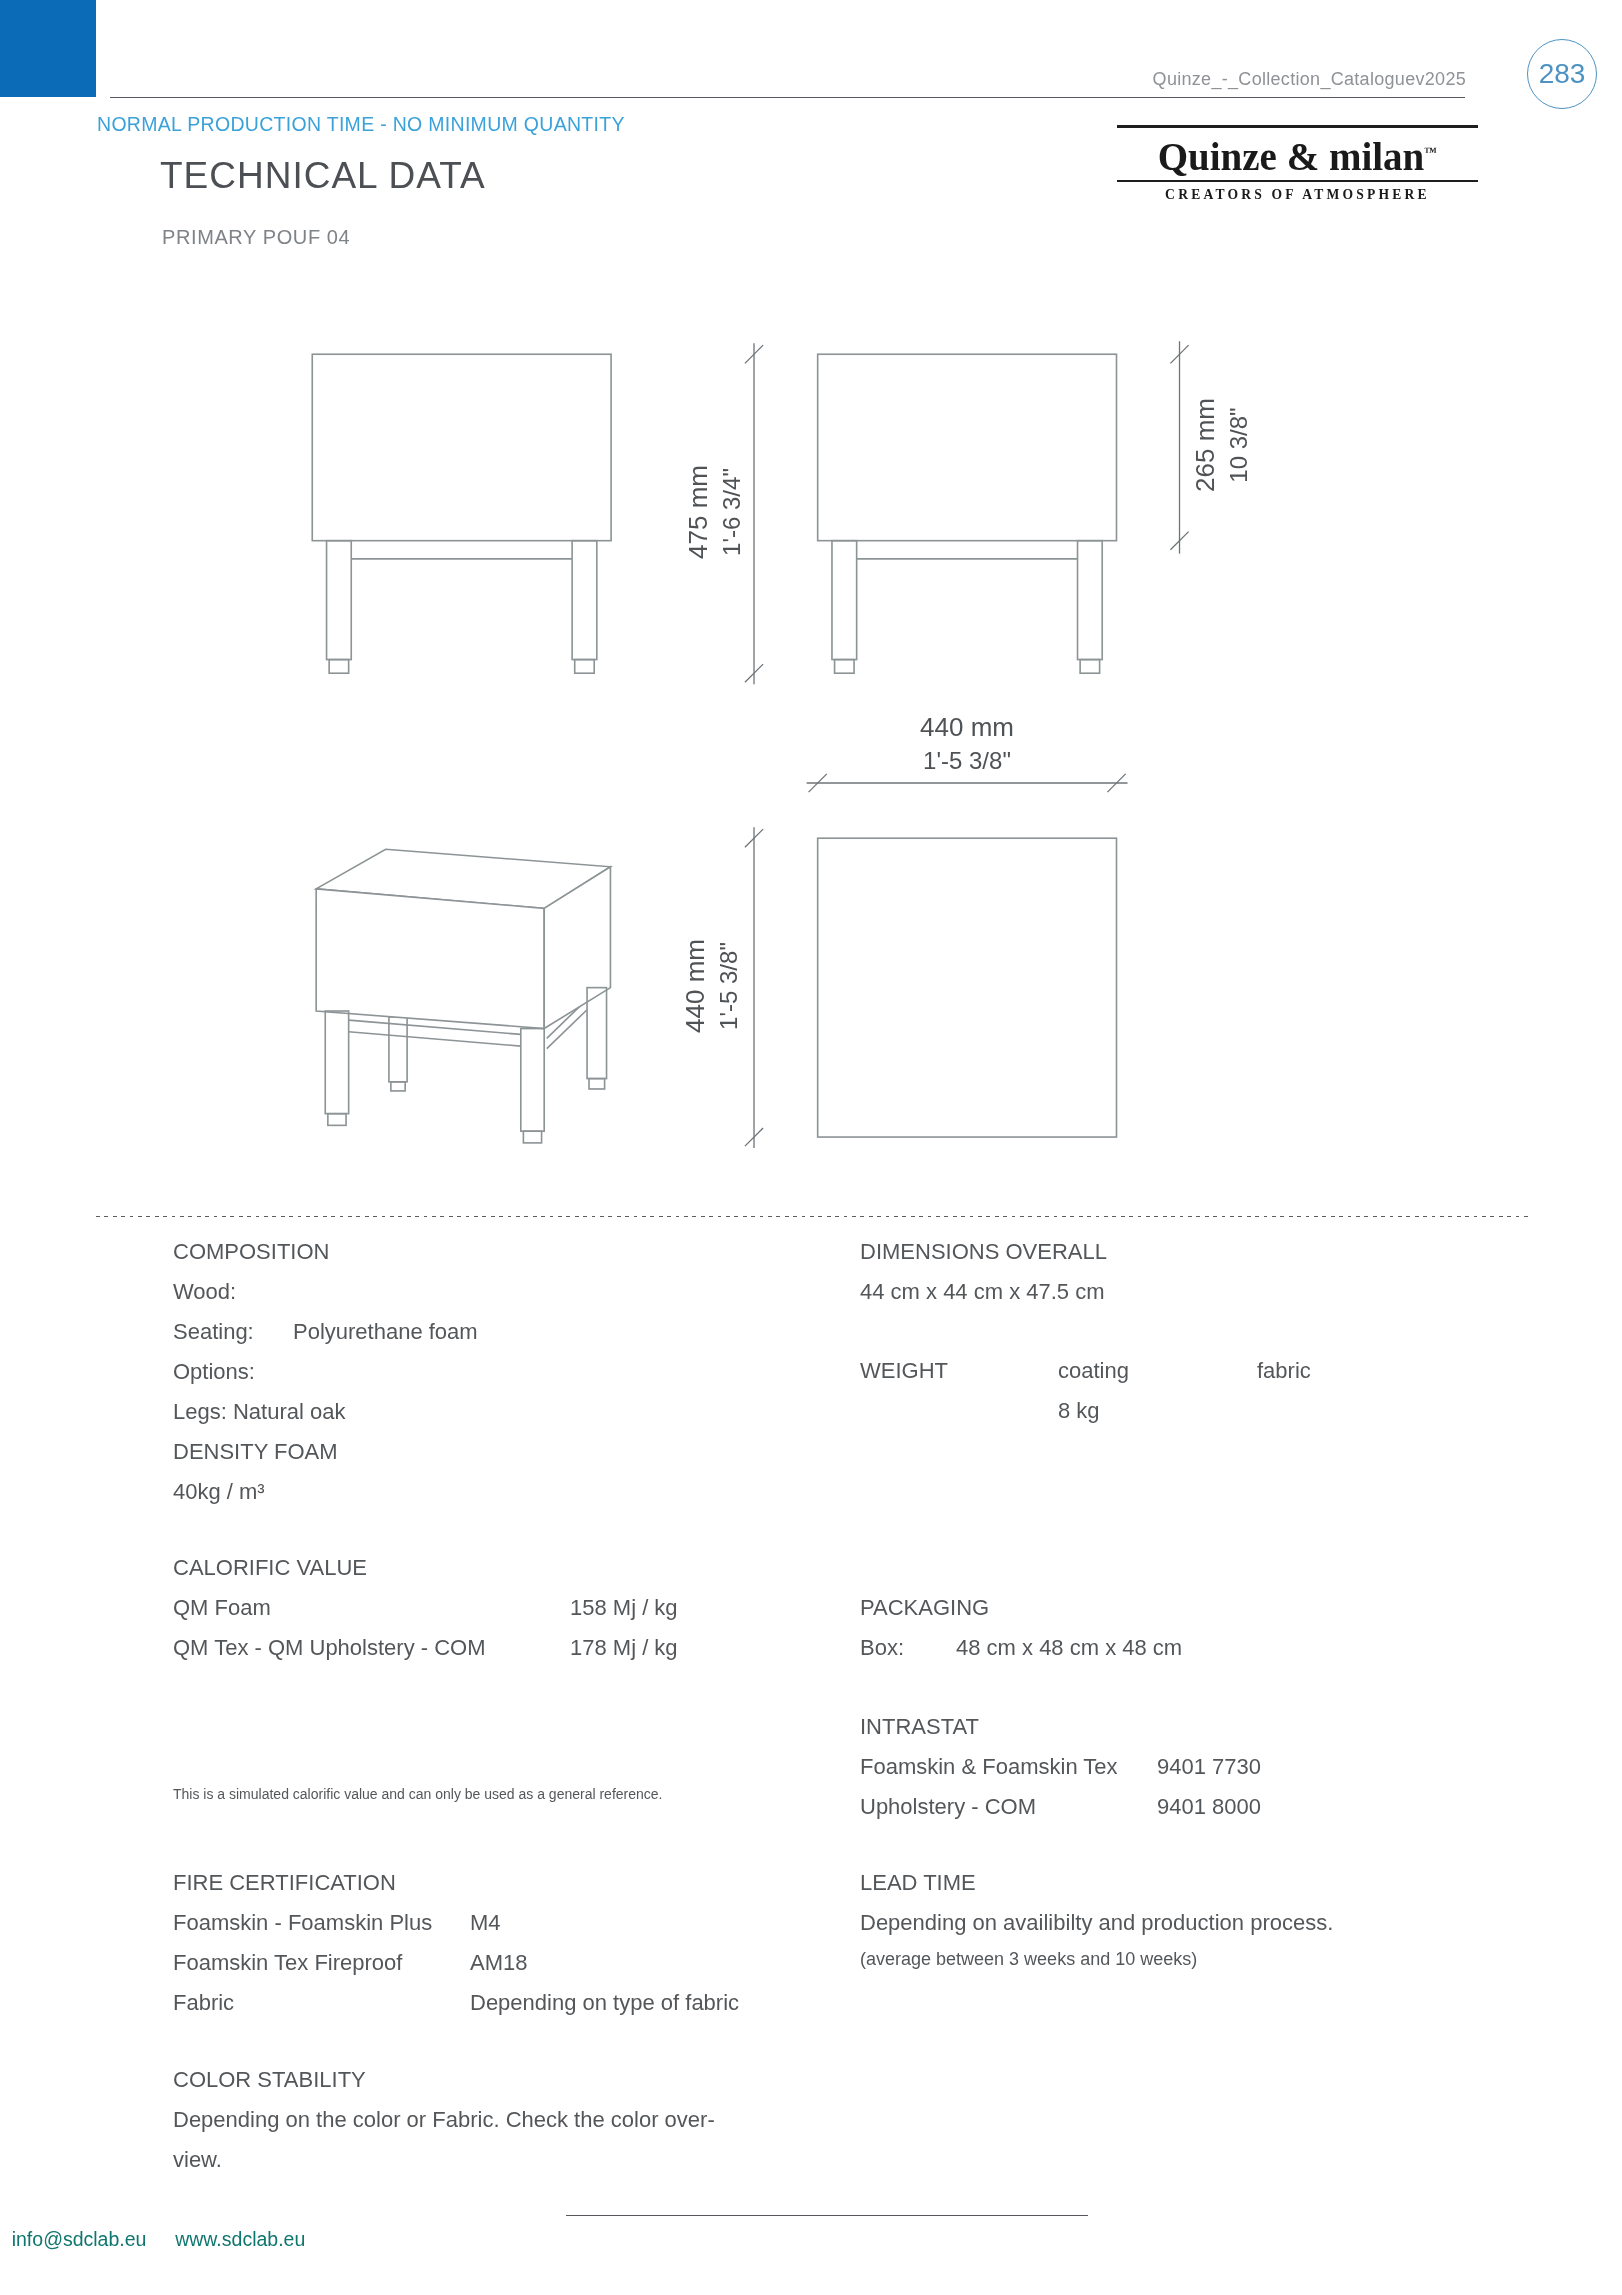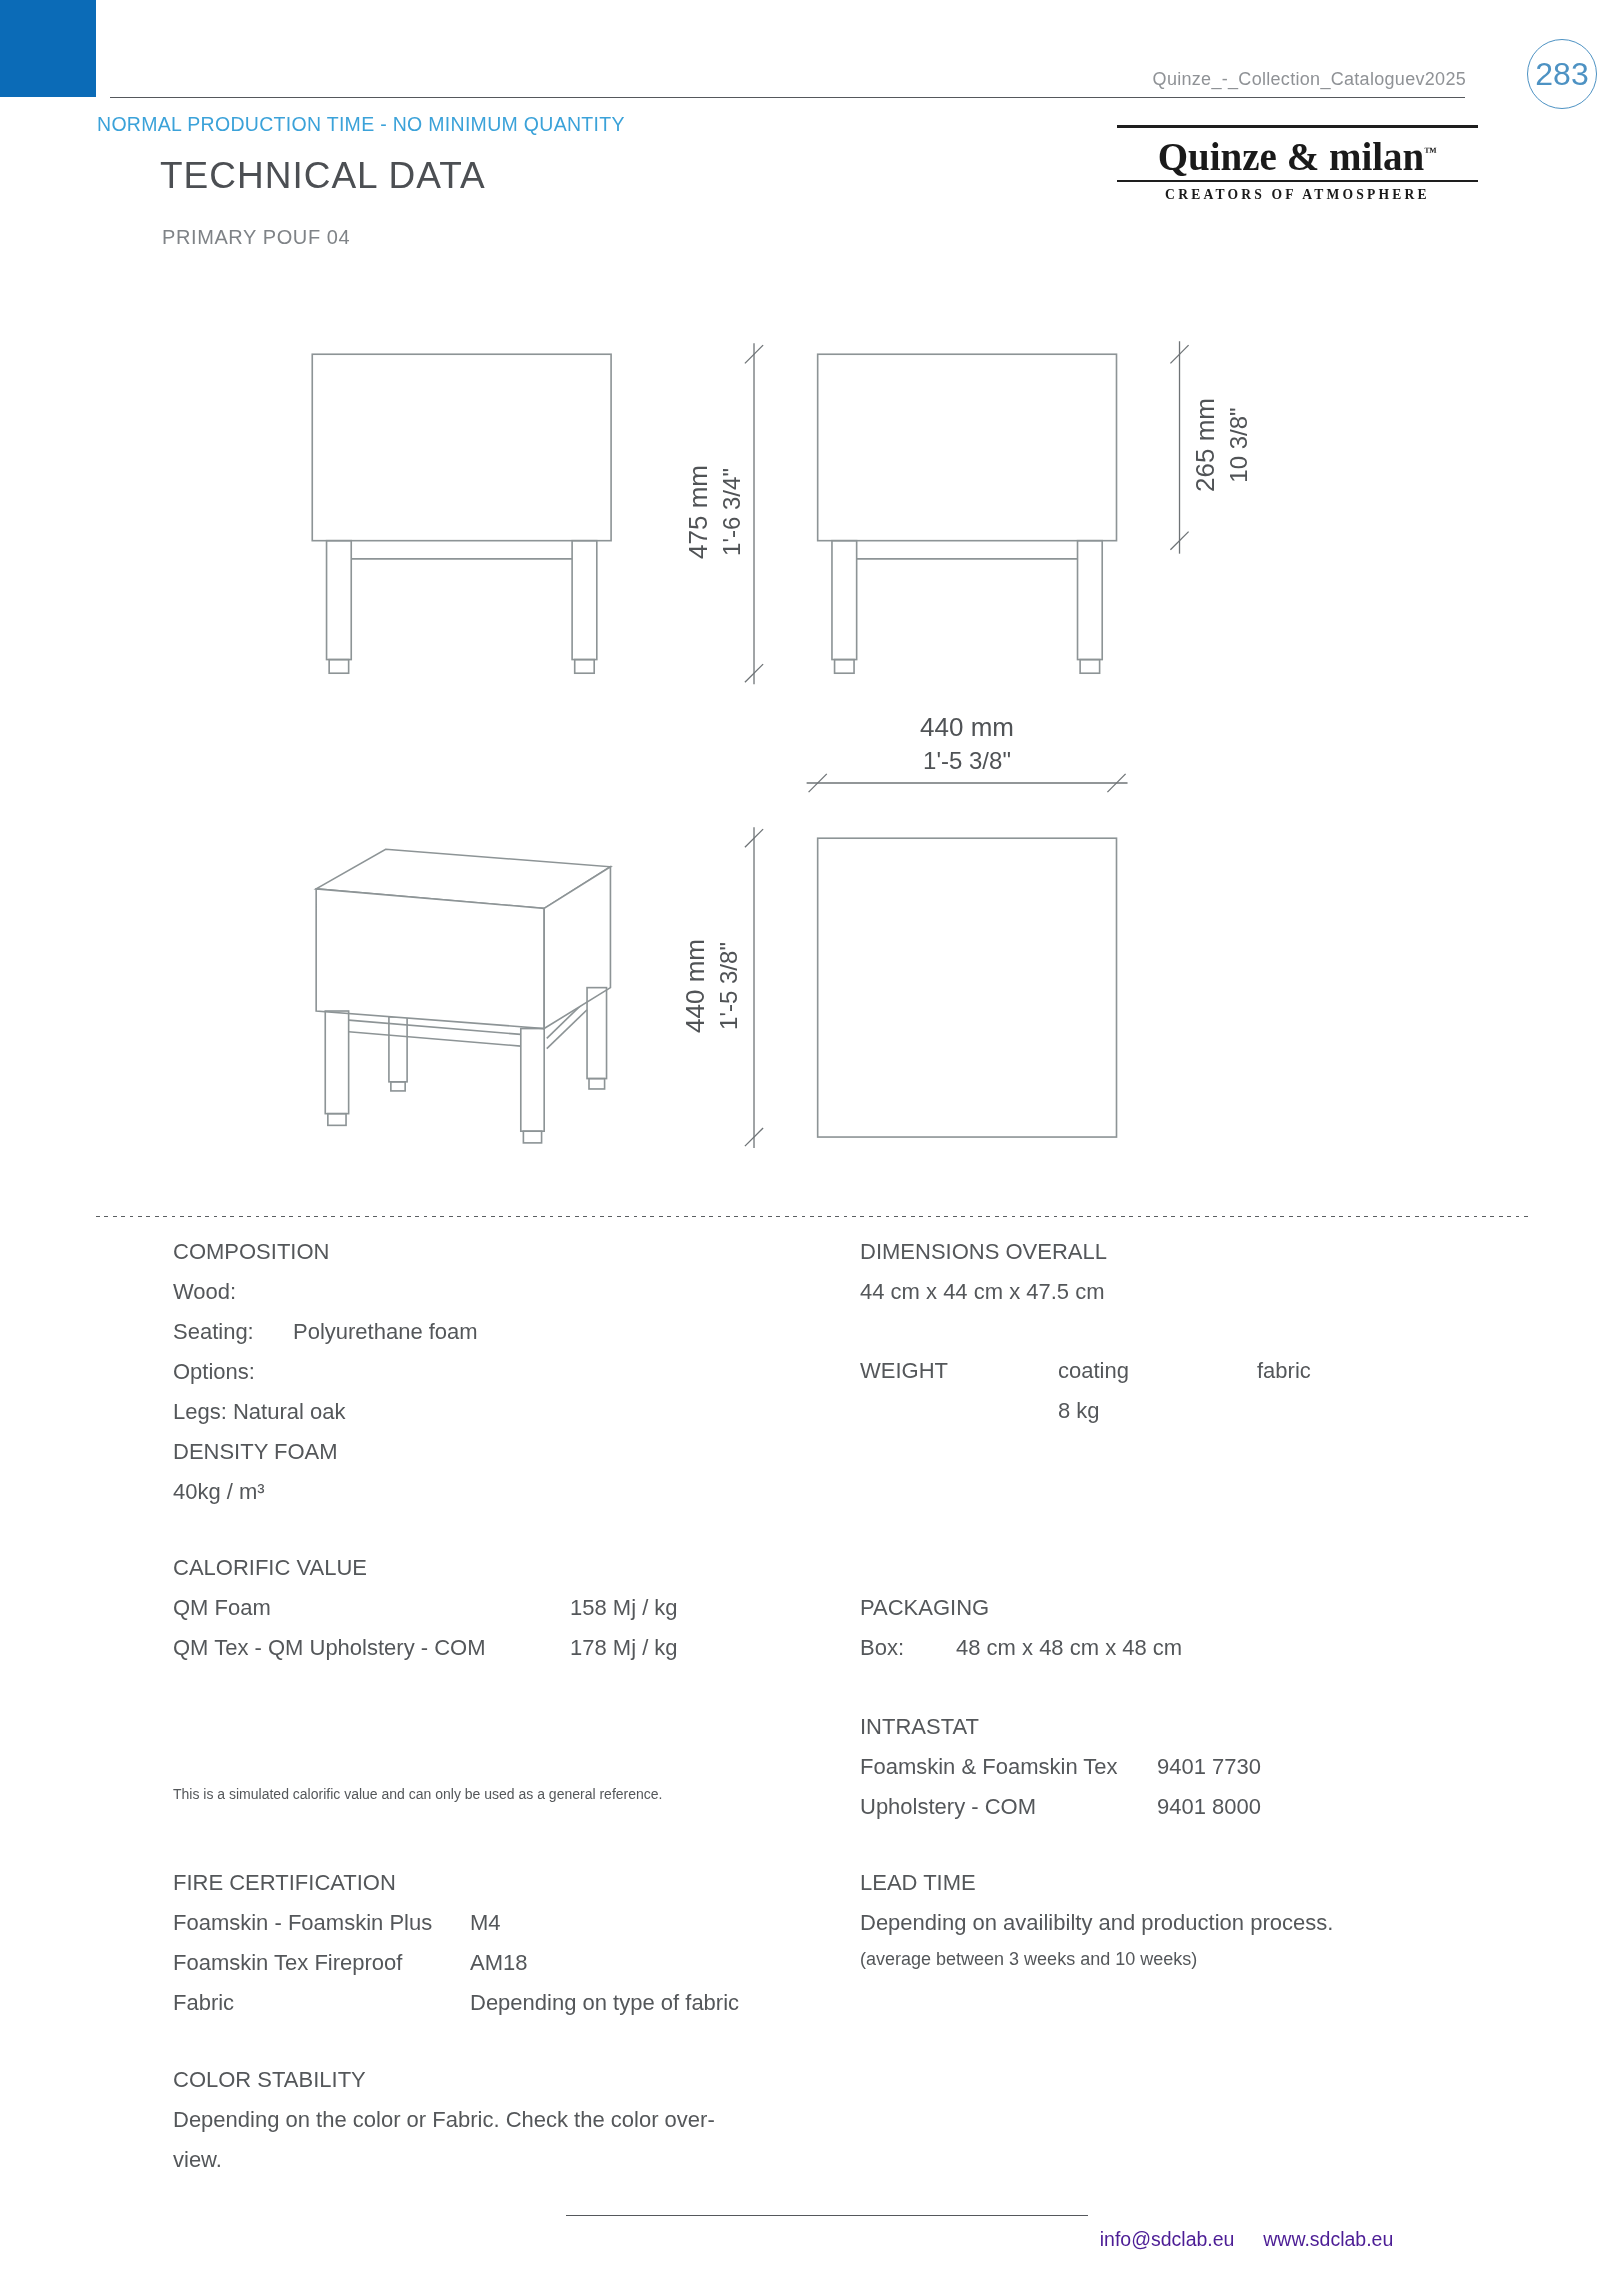--- a/index.html
+++ b/index.html
@@ -6,21 +6,21 @@
   .page{
     position:relative;width:1623px;height:2295px;background:#ffffff;overflow:hidden;
     font-family:"Liberation Sans",sans-serif;color:#54575A;
   }
 
   
   .blue-square{position:absolute;left:0;top:0;width:96px;height:97px;background:#0B6BB7;}
   .catalog-ref{position:absolute;right:157px;top:69px;font-size:18px;color:#8F9296;letter-spacing:0.3px;white-space:nowrap;}
   .header-rule{position:absolute;left:110px;top:97px;width:1355px;height:1.3px;background:#55585C;}
   .page-badge{position:absolute;left:1527px;top:39px;width:68px;height:68px;border:1.9px solid #4D92C3;border-radius:50%;
-    display:flex;align-items:center;justify-content:center;font-size:32px;color:#4D92C3;}
+    display:flex;align-items:center;justify-content:center;font-size:28px;color:#4D92C3;}
   .production-note{position:absolute;left:97px;top:113px;font-size:19.5px;color:#3BA2D9;letter-spacing:0.3px;}
   .page-title{position:absolute;left:160px;top:155px;margin:0;font-size:37px;font-weight:400;color:#4C4F53;letter-spacing:1px;}
   .product-name{position:absolute;left:162px;top:226px;font-size:20px;color:#7F8387;letter-spacing:0.6px;}
 
   
   .logo{position:absolute;left:1117px;top:125px;width:361px;text-align:center;color:#1A1A1A;}
   .logo-rule{height:2.6px;background:#1E1E1E;}
   .logo-name{font-family:"Liberation Serif",serif;font-weight:700;font-size:39px;line-height:47px;white-space:nowrap;}
   .logo-name .tm{font-size:13px;vertical-align:super;}
   .logo-tagline{font-family:"Liberation Serif",serif;font-weight:700;font-size:13.6px;letter-spacing:3.2px;margin-top:5.2px;white-space:nowrap;}
@@ -38,21 +38,21 @@
   
   .section{position:absolute;font-size:22px;line-height:40px;white-space:nowrap;color:#54575A;}
   .row{position:relative;}
   .row .val{position:absolute;top:0;}
   .small-note{position:absolute;font-size:14px;color:#54575A;white-space:nowrap;}
   .lead-note{font-size:18px;line-height:32.5px;}
   .link{text-decoration:underline;color:#54575A;margin-left:10.4px;}
 
   
   .footer-rule{position:absolute;left:566px;top:2215px;width:522px;height:1.3px;background:#55585C;}
-  .footer-text{position:absolute;left:0;top:2228px;width:1405px;text-align:right;font-size:19.5px;color:#4c1d95;}
+  .footer-text{position:absolute;left:0;top:2228px;width:1405px;text-align:left;font-size:19.5px;color:#0f766e;}
   .footer-text span{margin:0 11.7px;}
 </style>
 </head>
 <body>
 
 <div class="page">
 
   <div class="blue-square"></div>
   <div class="catalog-ref">Quinze_-_Collection_Cataloguev2025</div>
   <div class="header-rule"></div>

